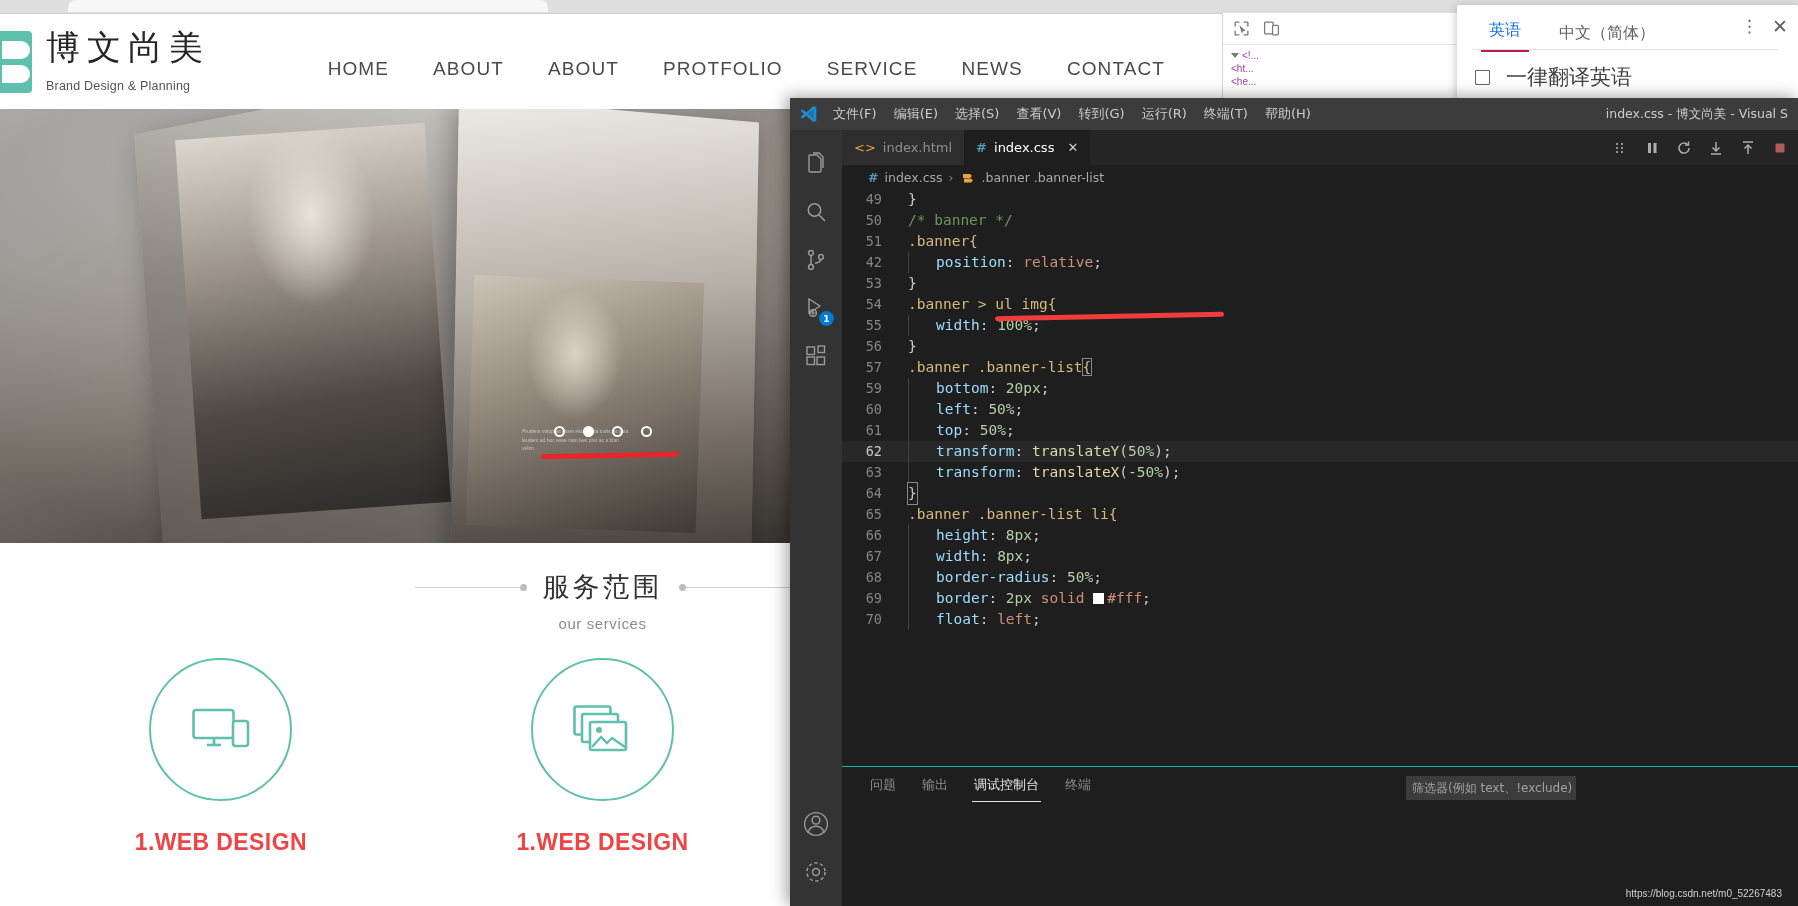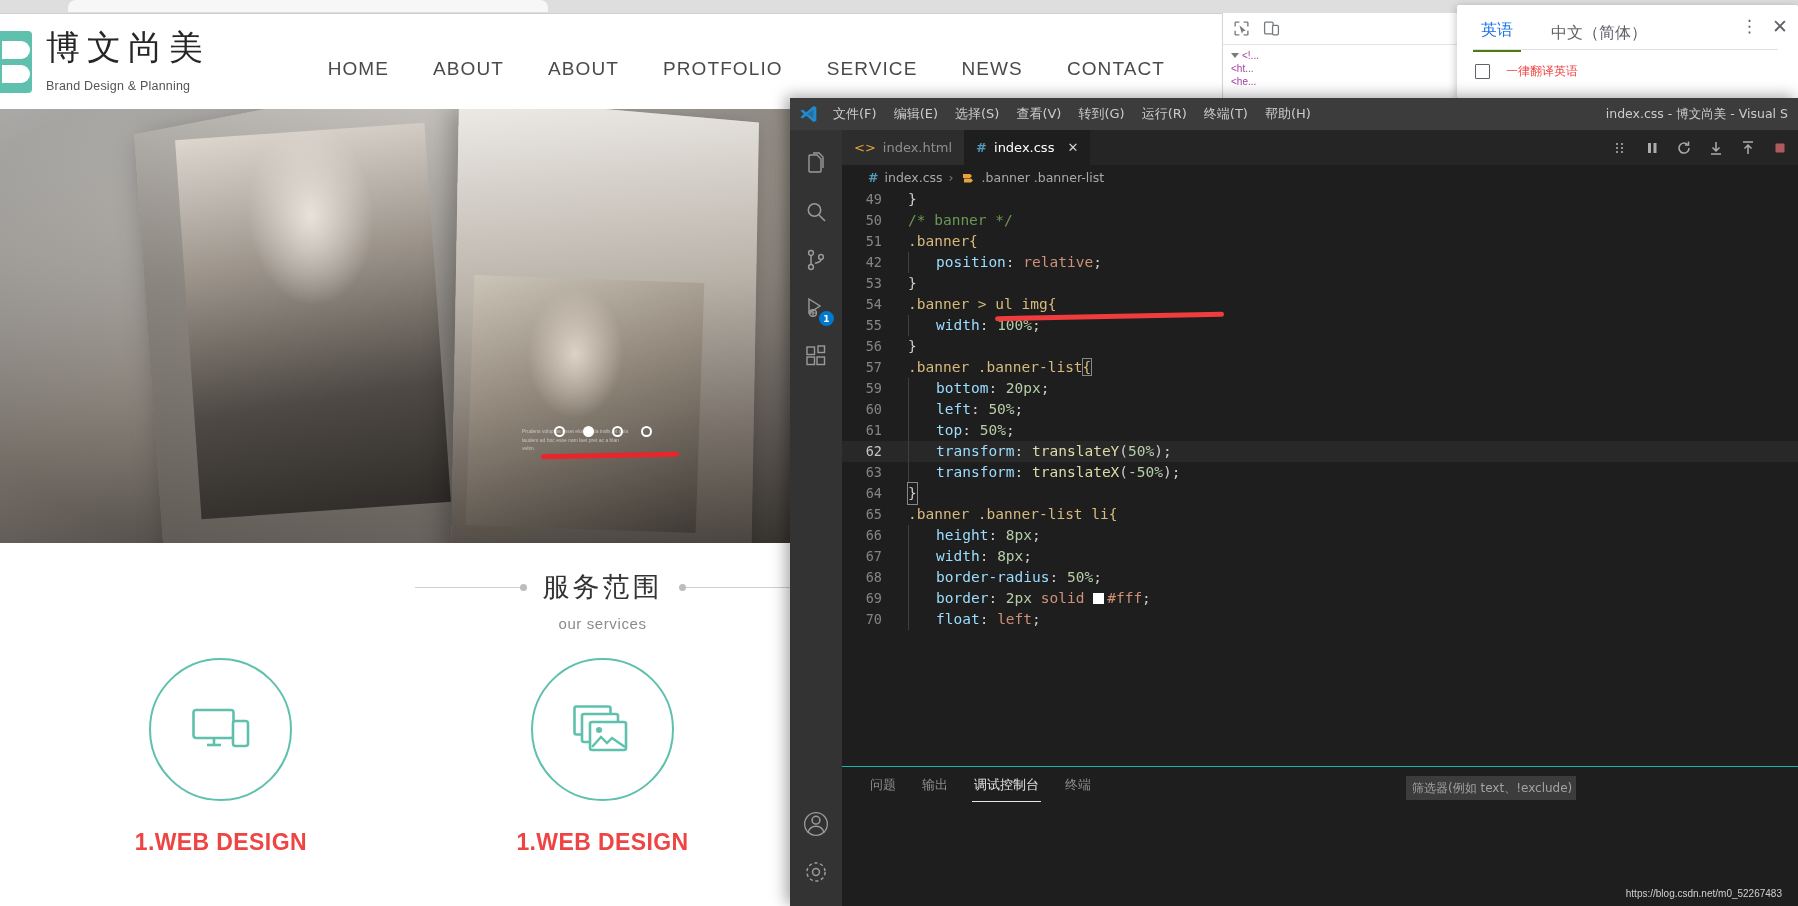--- a/index.html
+++ b/index.html
@@ -214,34 +214,34 @@
   .translate-popup {
     position: absolute; left: 1457px; top: 5px; width: 341px; height: 93px;
     background: #fff; box-shadow: 0 2px 10px rgba(0,0,0,.28);
     border-radius: 2px;
   }
   .tp-tabs { display: flex; align-items: flex-end; height: 47px; padding: 0 16px; }
   .tp-tab {
     font-size: 16px; color: #5f6368; padding: 0 8px 8px 8px; margin-right: 22px;
     font-family: "DejaVu Sans", sans-serif; cursor: default;
   }
-  .tp-tab.active { color: #1a73e8; border-bottom: 3px solid #4d7c0f; }
+  .tp-tab.active { color: #1a73e8; border-bottom: 3px solid #be185d; margin-left: 8px; }
   .tp-tab-underline {
     position: absolute; left: 16px; top: 44px; width: 305px; height: 1px; background: #e0e0e0;
   }
   .tp-actions { position: absolute; right: 10px; top: 12px; display: flex; align-items: center; gap: 14px; }
   .tp-dots { color: #5f6368; font-size: 17px; line-height: 1; letter-spacing: 0; }
   .tp-close { color: #5f6368; font-size: 19px; line-height: 1; }
   .tp-check-row {
     position: absolute; left: 18px; top: 58px; display: flex; align-items: center; gap: 16px;
   }
   .tp-checkbox {
     width: 15px; height: 15px; border: 1.6px solid #5f6368; border-radius: 1px;
   }
-  .tp-check-label { font-size: 12px; color: #ef4444; font-family: Liberation Mono, monospace; }
+  .tp-check-label { font-size: 21px; color: #404040; font-family: Liberation Mono, monospace; }
 
   
   .vscode {
     position: absolute; left: 790px; top: 98px; width: 1008px; height: 808px;
     background: #1e1e1e; color: #cccccc;
     font-family: "DejaVu Sans", sans-serif;
     box-shadow: -4px -2px 14px rgba(0,0,0,.35);
   }
   .vs-titlebar {
     height: 32px; background: #3c3c3c; display: flex; align-items: center;

